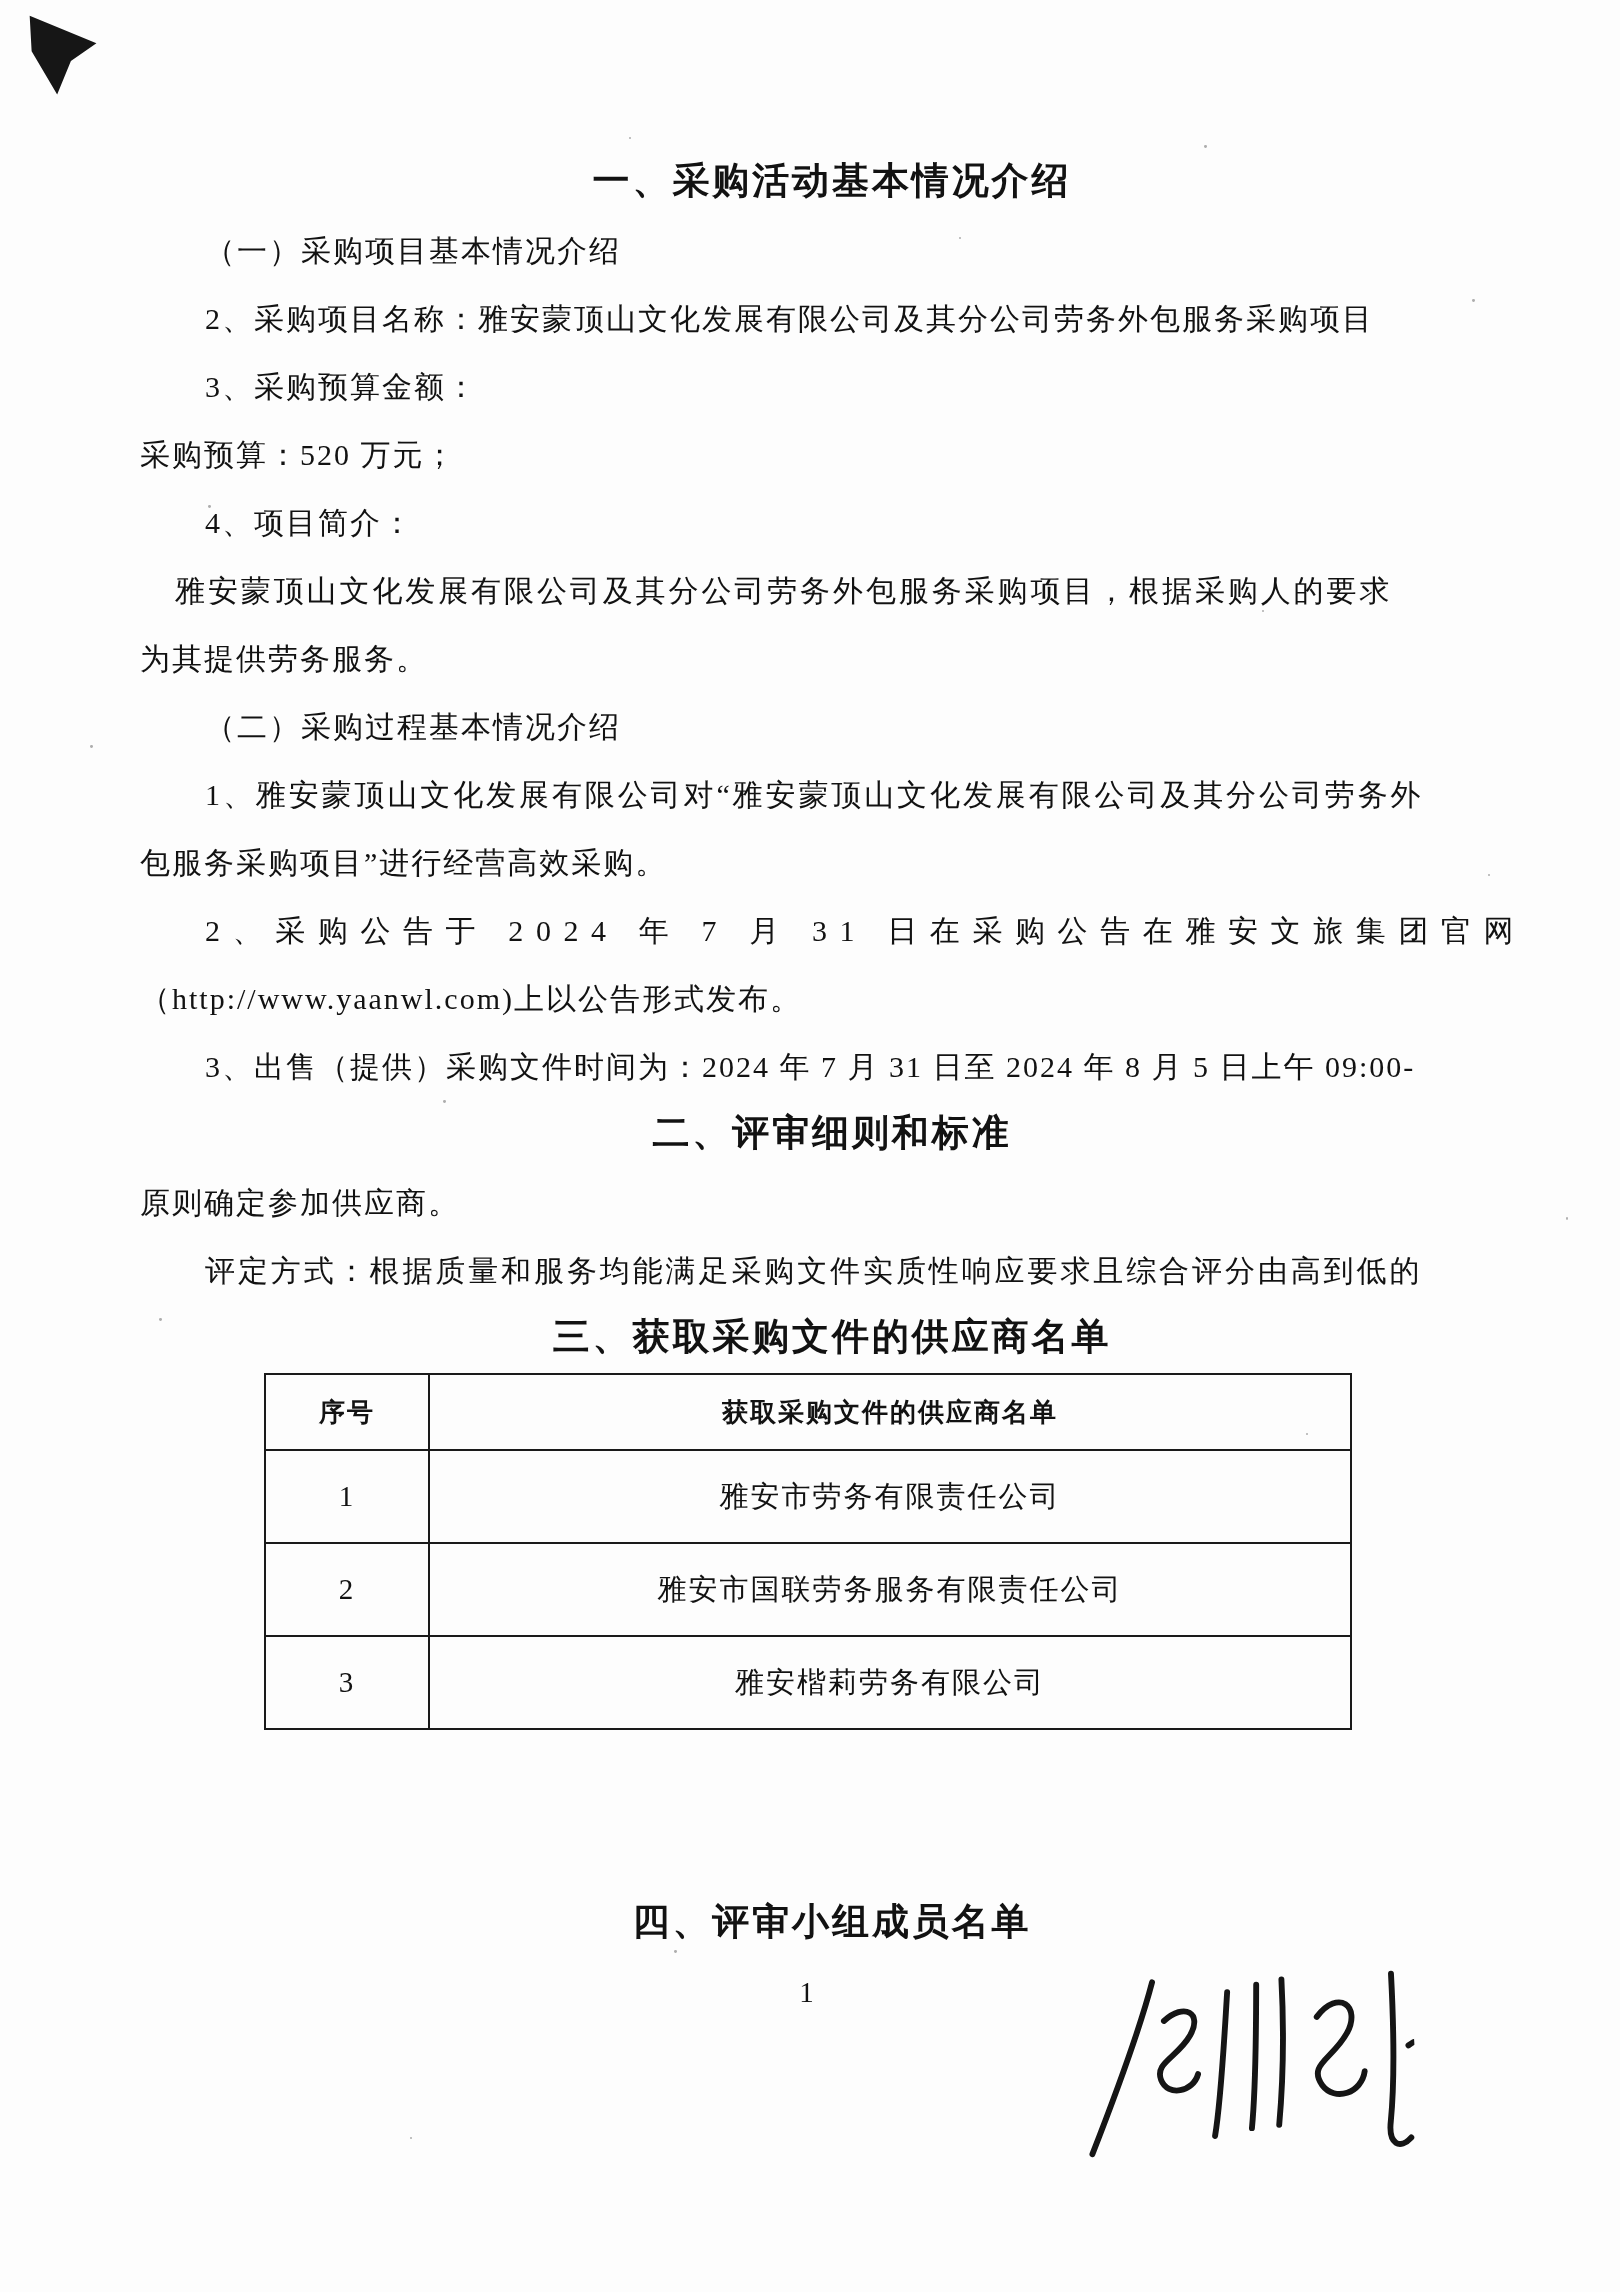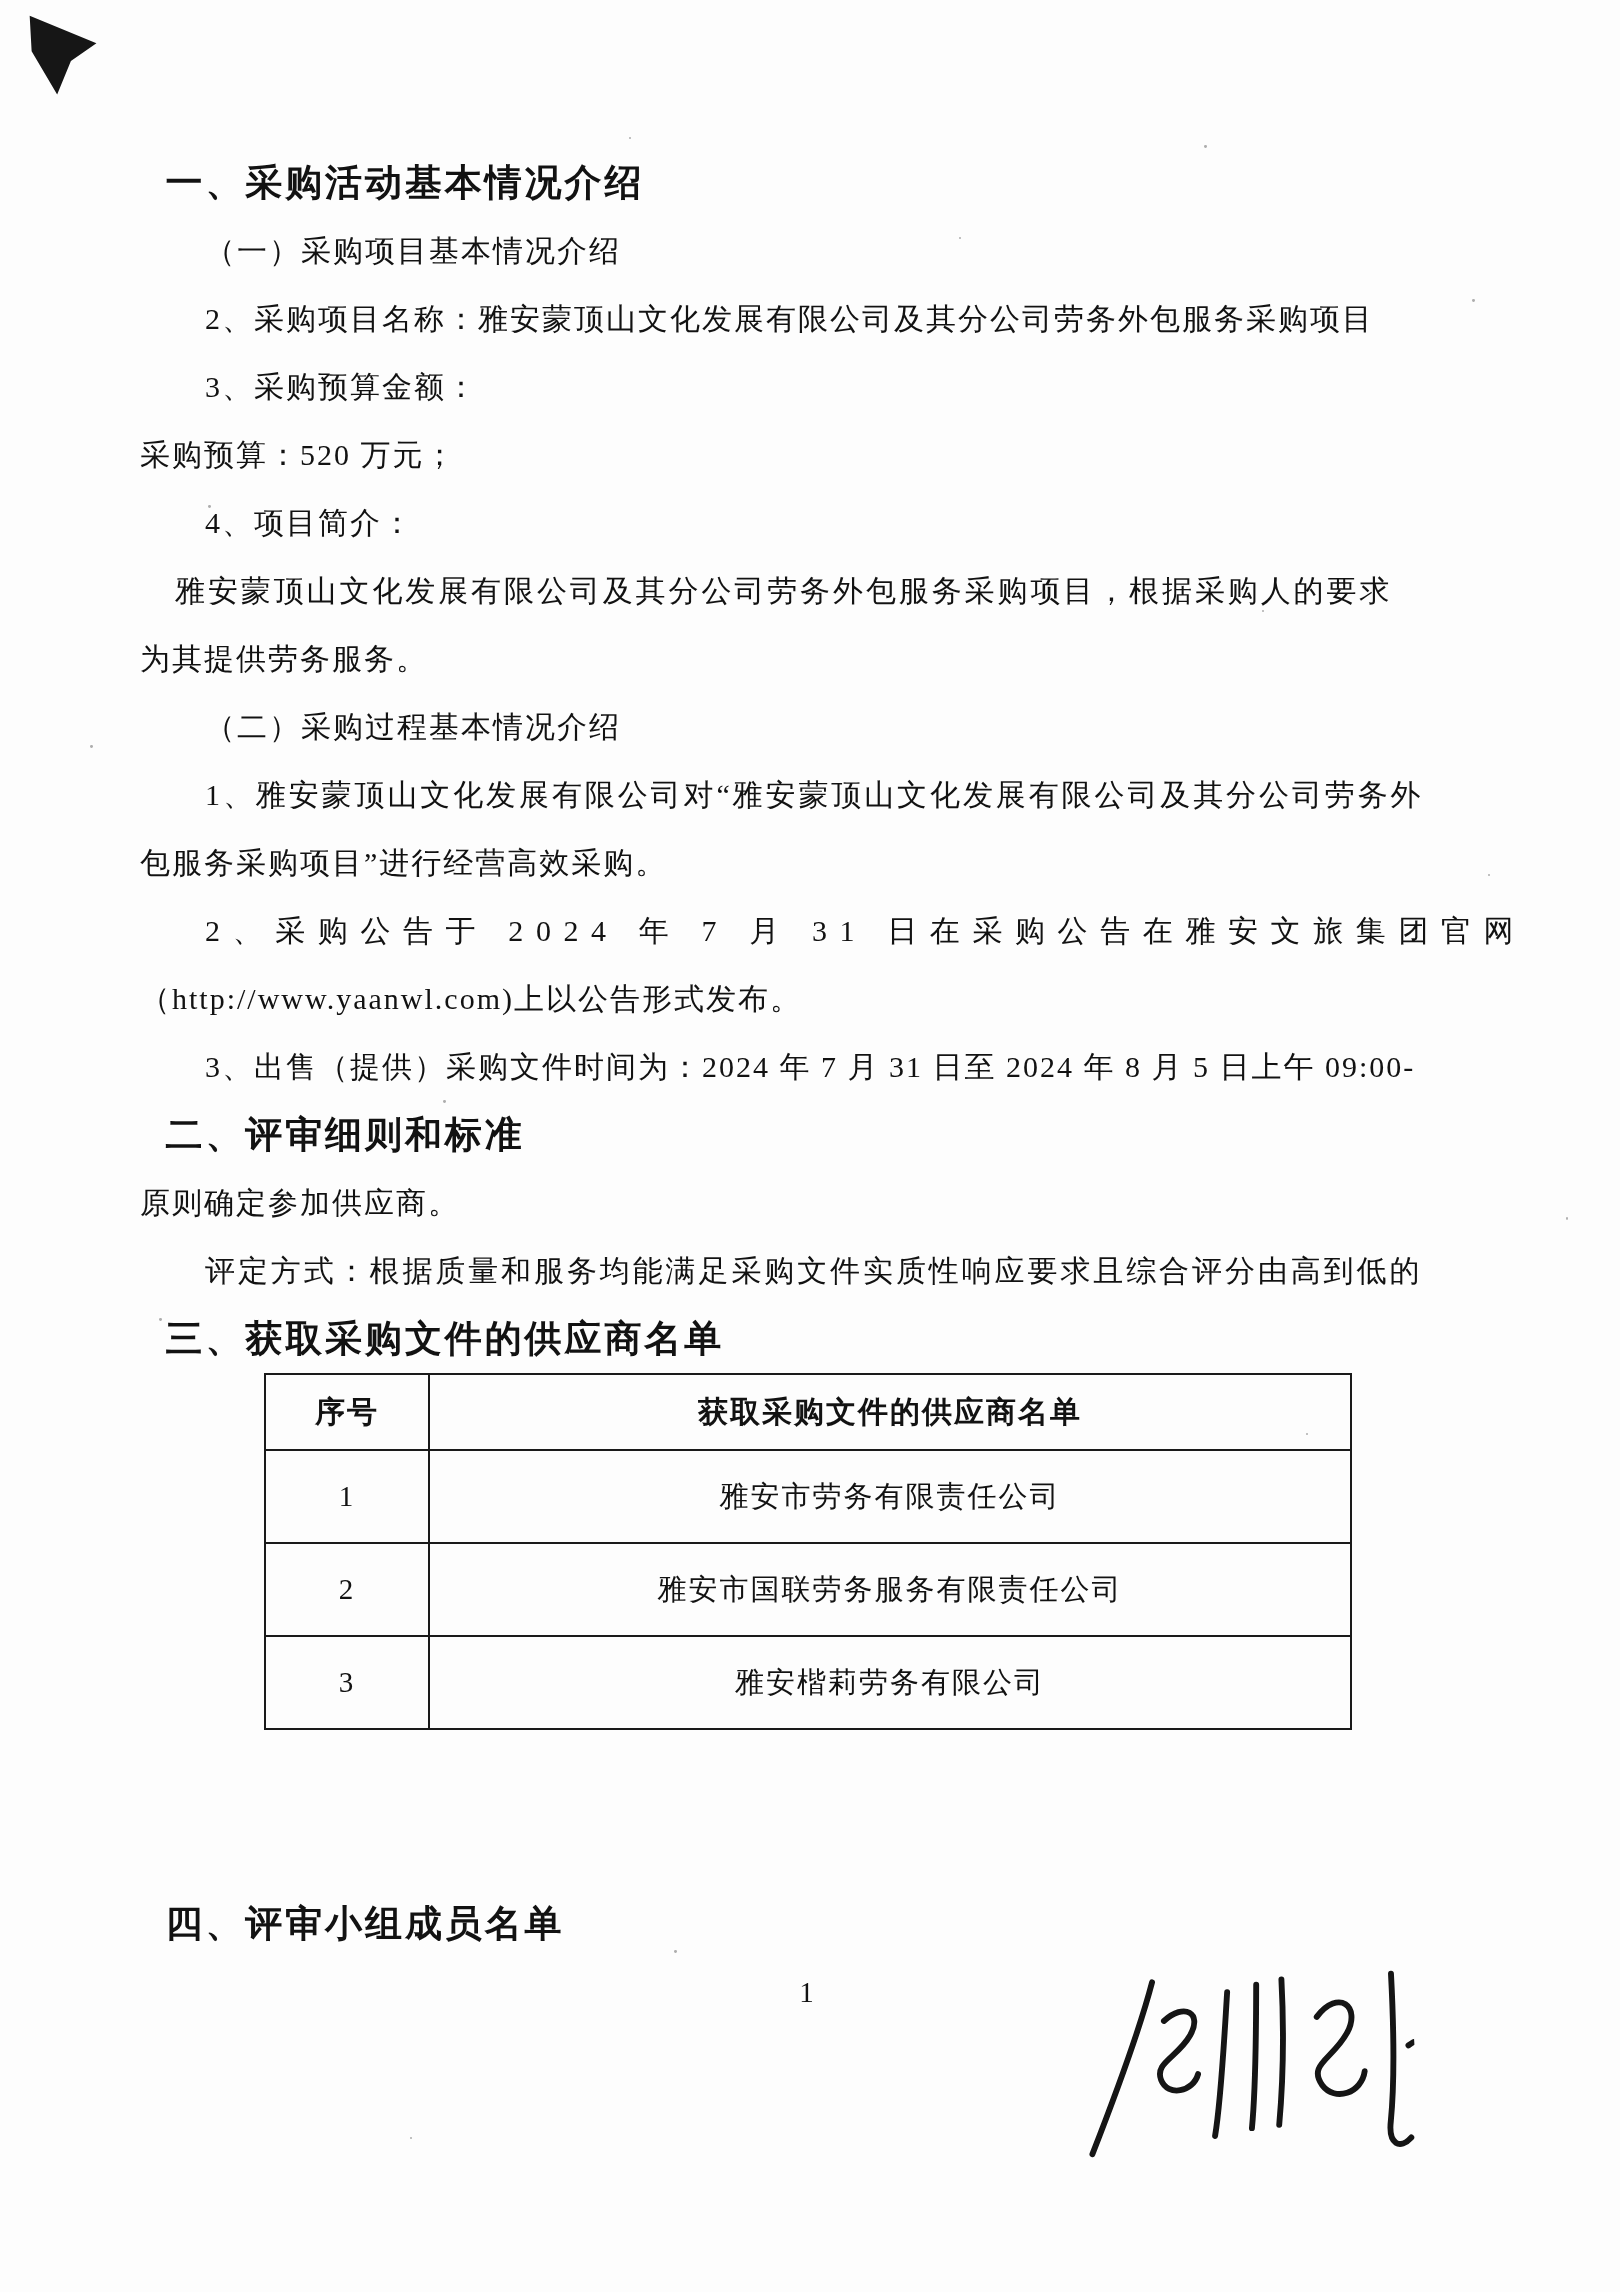--- a/index.html
+++ b/index.html
@@ -15,42 +15,42 @@
   .line{
     height:68px;line-height:68px;
     font-size:30px;letter-spacing:2px;
     white-space:nowrap;
   }
   .indent{padding-left:65px;}
   .indent1{padding-left:35px;}
   .wide{letter-spacing:2.9px;}
   .spread{letter-spacing:0.42em;}
   .heading{
-    font-family:Liberation Serif, serif;
+    font-family:Liberation Mono, monospace;
     font-weight:bold;font-size:37px;
-    letter-spacing:2.9px;
+    text-align:center;letter-spacing:2.9px;
     transform:translateX(25.5px);
   }
   
   .supplier-table{
     border-collapse:collapse;
     margin-left:124px; 
     width:1088px;
     table-layout:fixed;
   }
   .supplier-table th,.supplier-table td{
     border:2px solid #1a1a1a;
     text-align:center;vertical-align:middle;
     padding:0;
   }
   .supplier-table{border:2.9px solid #1a1a1a;}
   .supplier-table th{
     height:74px;
     font-family:"Liberation Sans","DejaVu Sans",sans-serif;
-    font-weight:bold;font-size:30px;letter-spacing:2px;
+    font-weight:bold;font-size:26px;letter-spacing:2px;
     border-bottom-width:2.9px;
   }
   .supplier-table td{
     height:91px;
     font-size:29px;letter-spacing:2px;
     font-weight:normal;
   }
   .col-no{width:162px;}
   .h4-row{margin-top:160px;}
   .page-number{

